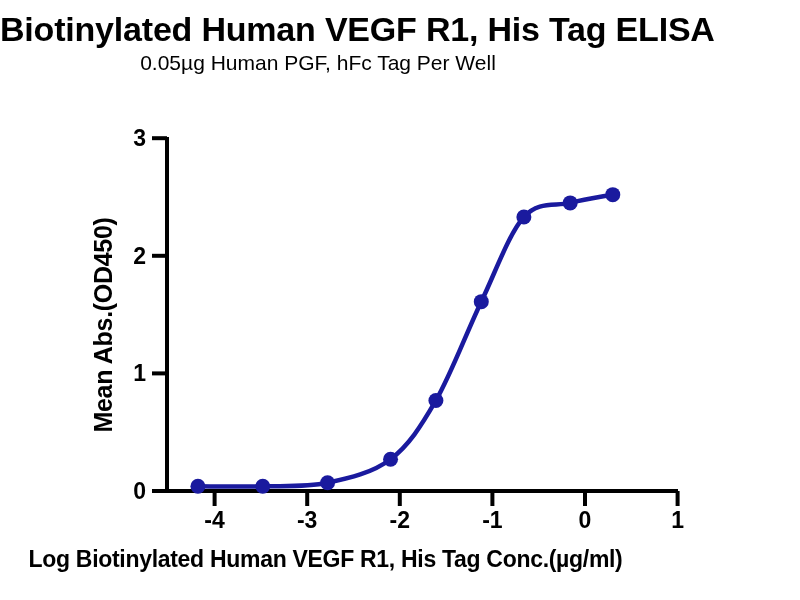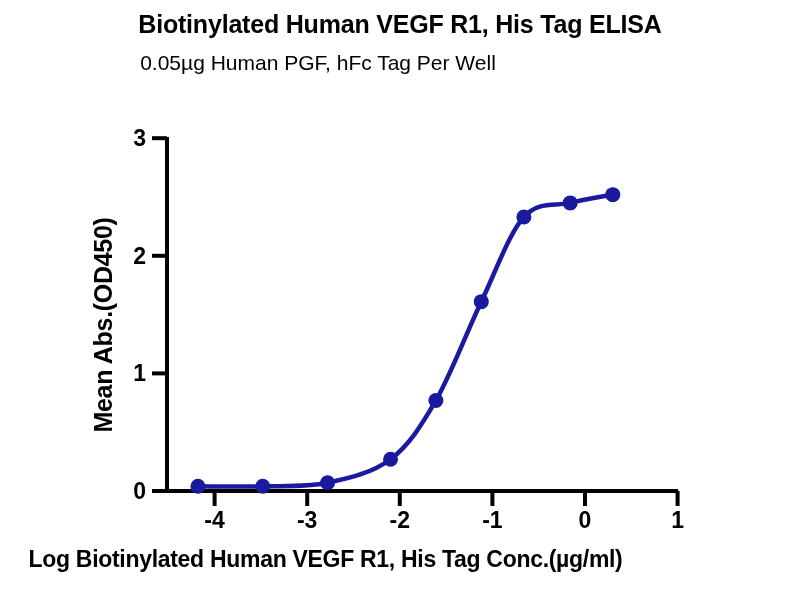--- a/index.html
+++ b/index.html
@@ -19,22 +19,21 @@
     position: absolute;
     left: 0; top: 0;
     width: 800px;
     height: 600px;
   }
   .title {
     position: absolute;
     left: 0;
     top: 10px;
     width: 800px;
-    text-align: center;
-    font-size: 25px;
+    font-size: 34px;
     font-weight: bold;
     letter-spacing: -0.2px;
     white-space: nowrap;
   }
   .subtitle {
     position: absolute;
     left: 0;
     top: 51px;
     width: 636px;
     text-align: center;

